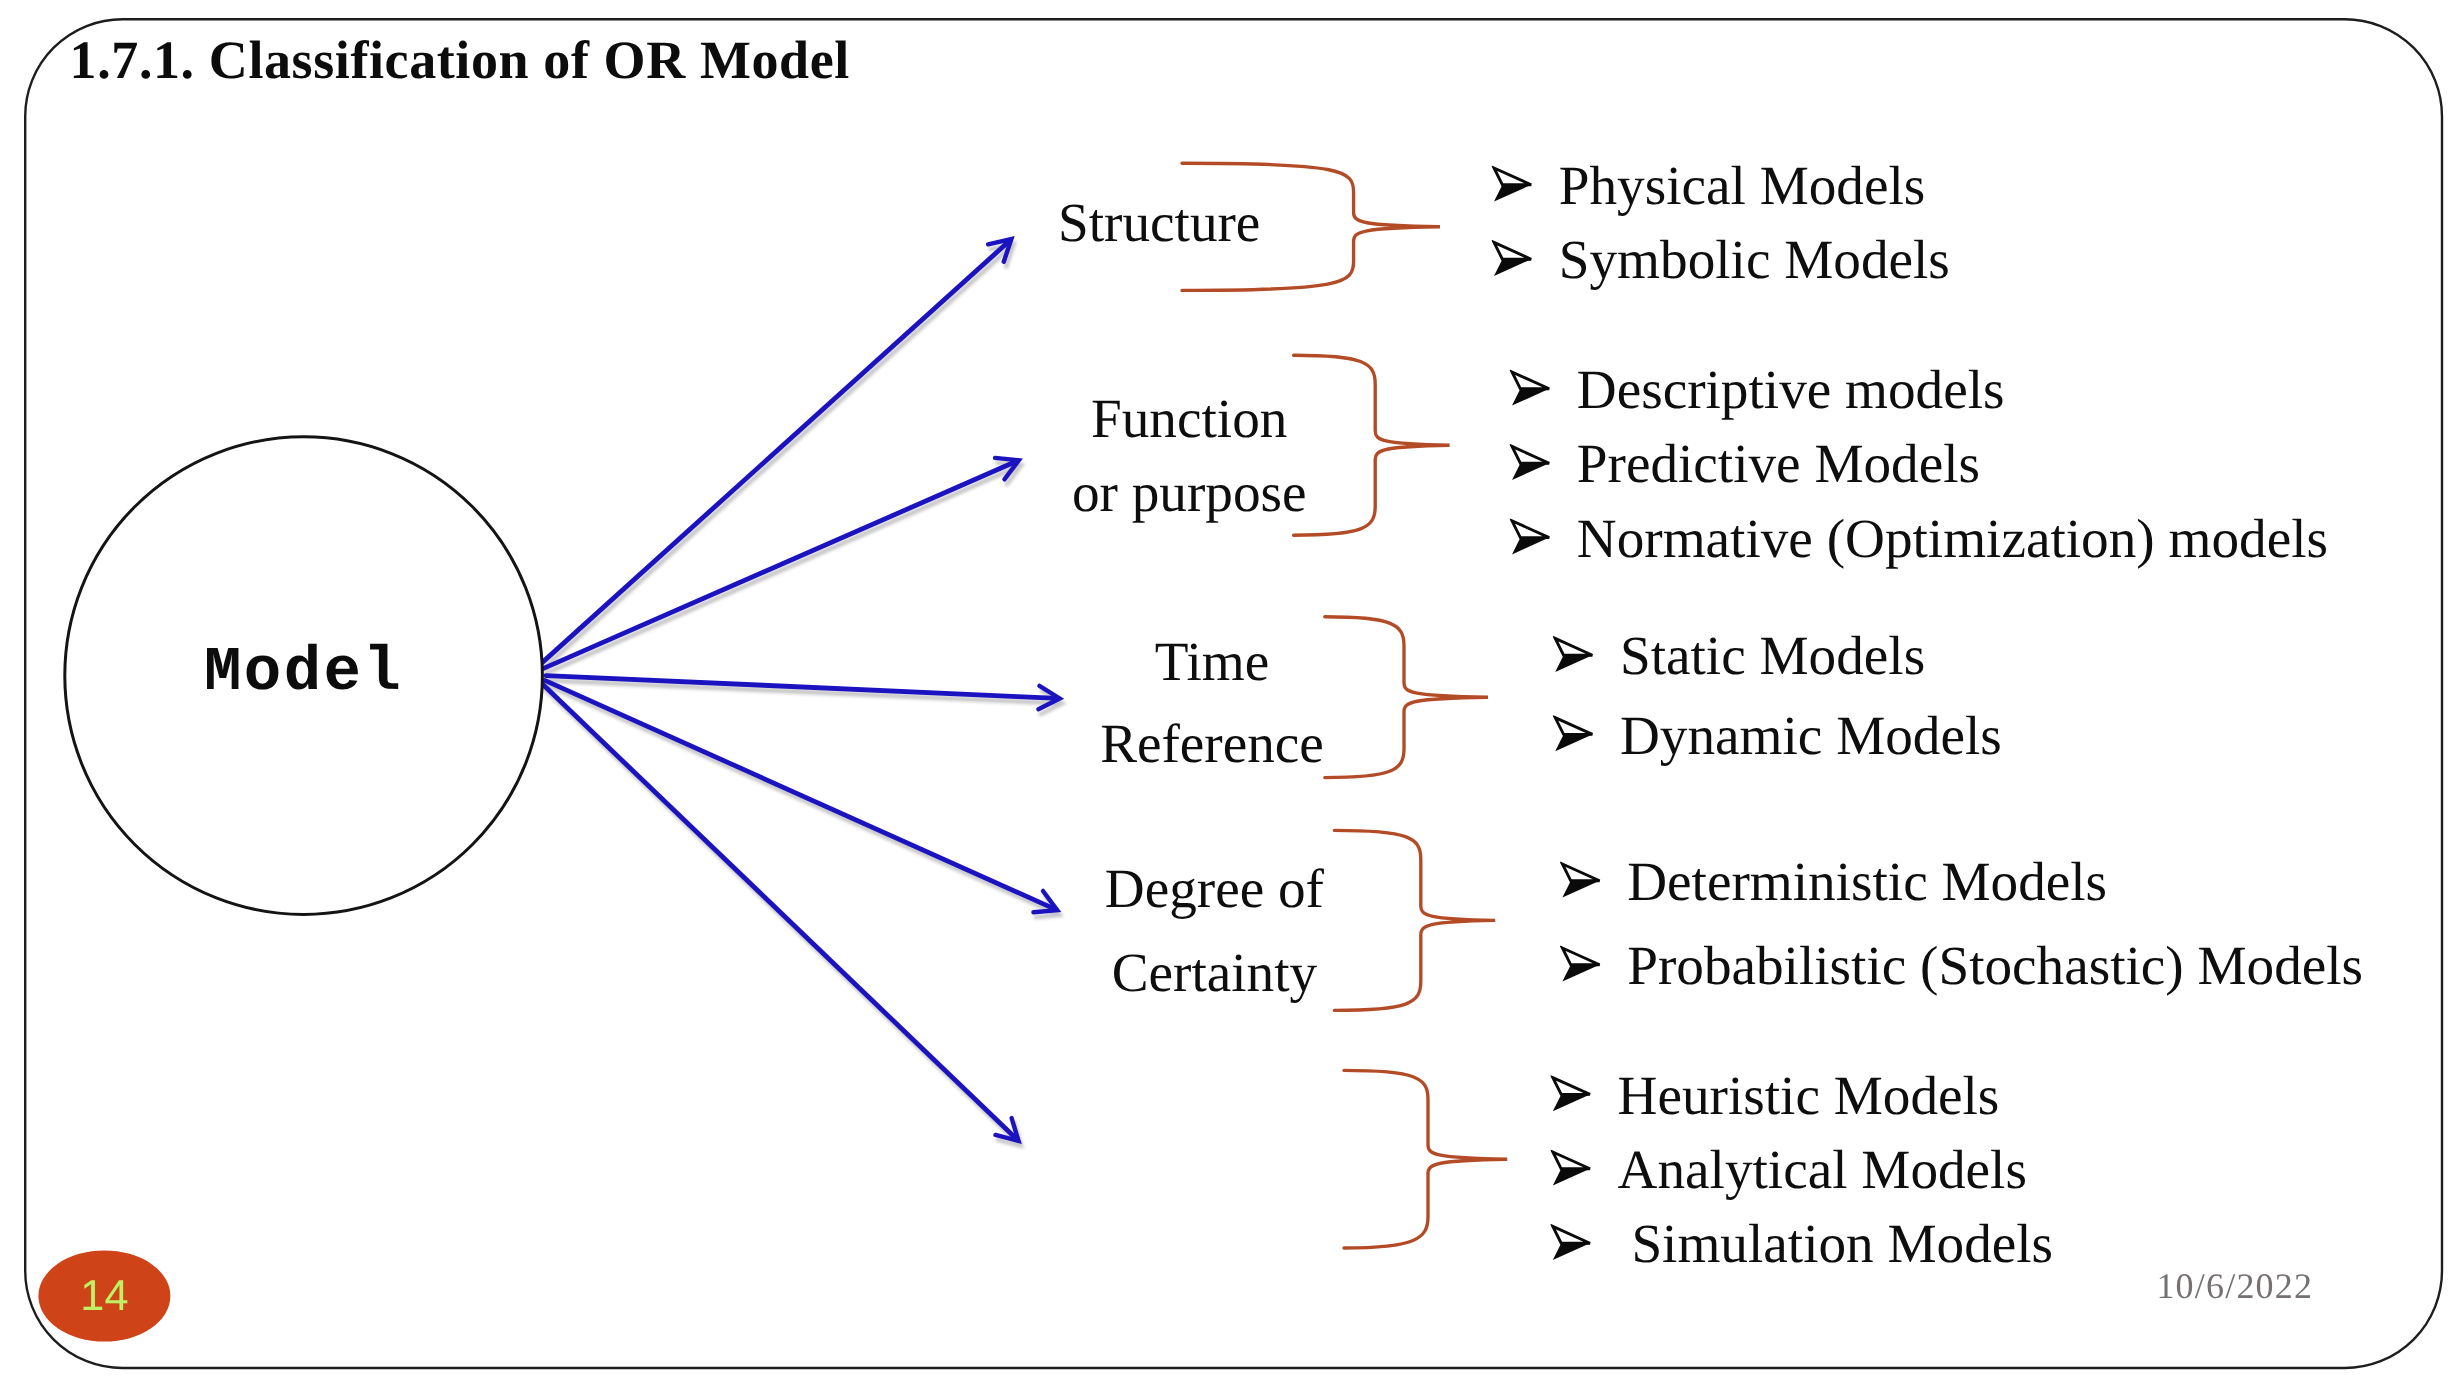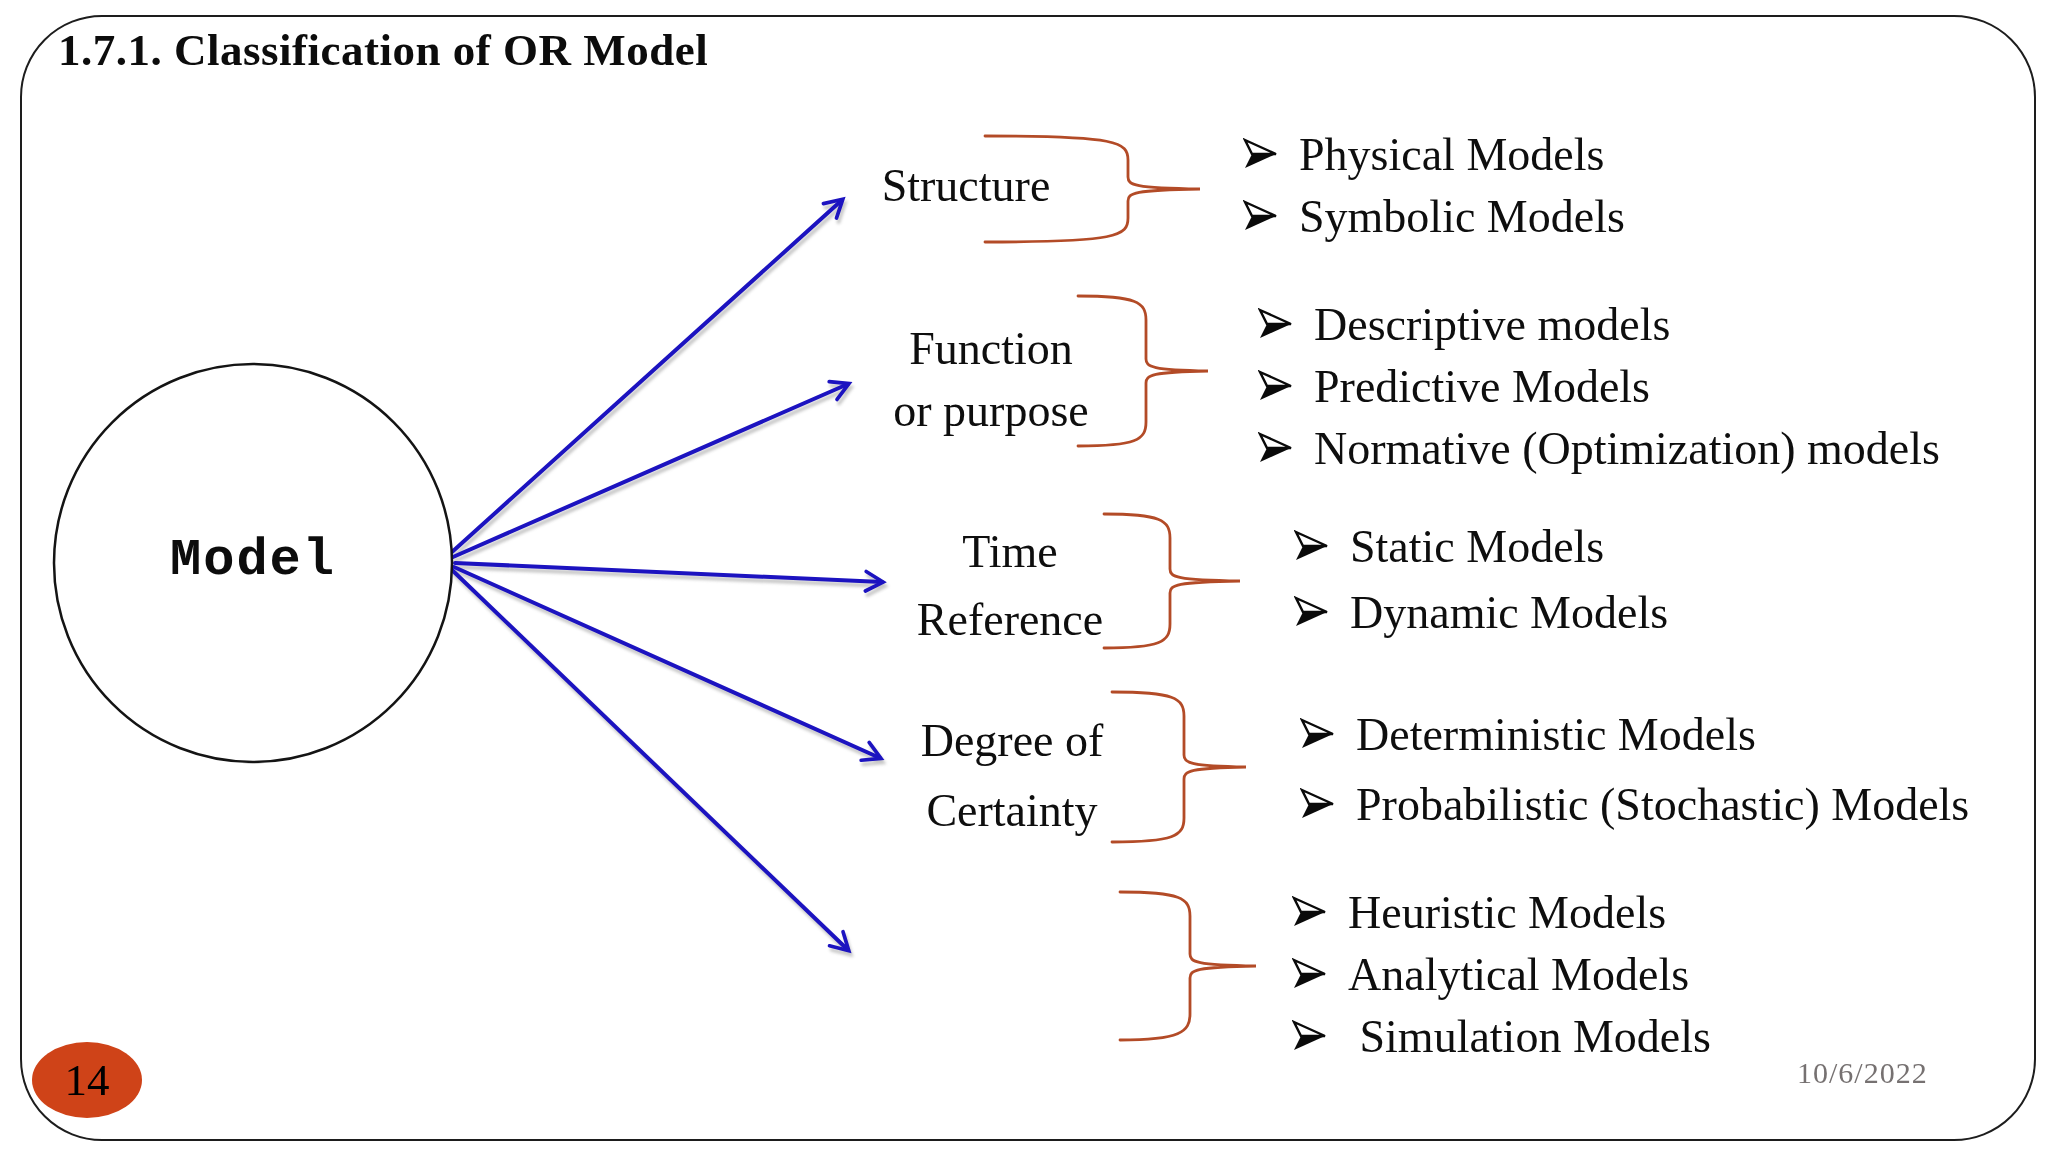--- a/index.html
+++ b/index.html
@@ -31,21 +31,21 @@
     font-size:46px;color:#0e0e0e;white-space:nowrap;
   }
   .item .itxt{white-space:pre-wrap;}
   .bullet{width:36px;height:32px;flex:0 0 36px;}
   .page-badge{
     position:absolute;left:32px;top:1042px;width:110px;height:76px;
     background:#cf4318;border-radius:50%;display:flex;align-items:center;
     justify-content:center;
   }
   .page-badge span{
-    font-family:Liberation Serif, serif;font-size:45px;color:#000000;
+    font-family:Liberation Sans, sans-serif;font-size:36px;color:#bef264;
   }
   .date-label{
     position:absolute;left:1797px;top:1056px;font-size:30px;color:#767171;
     letter-spacing:1px;white-space:nowrap;
   }
 </style>
 </head>
 <body>
 
 <div class="stage">

